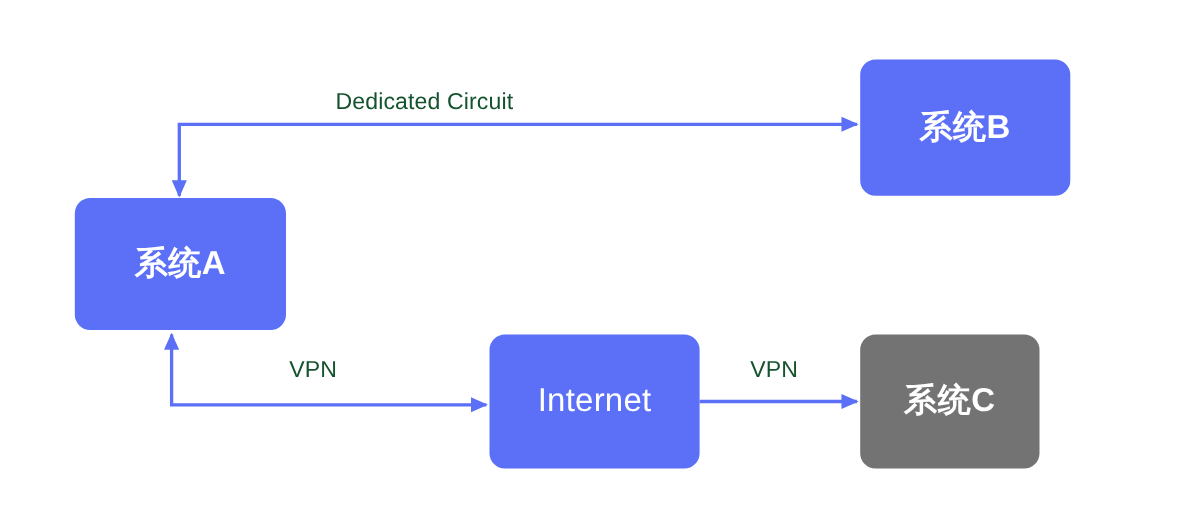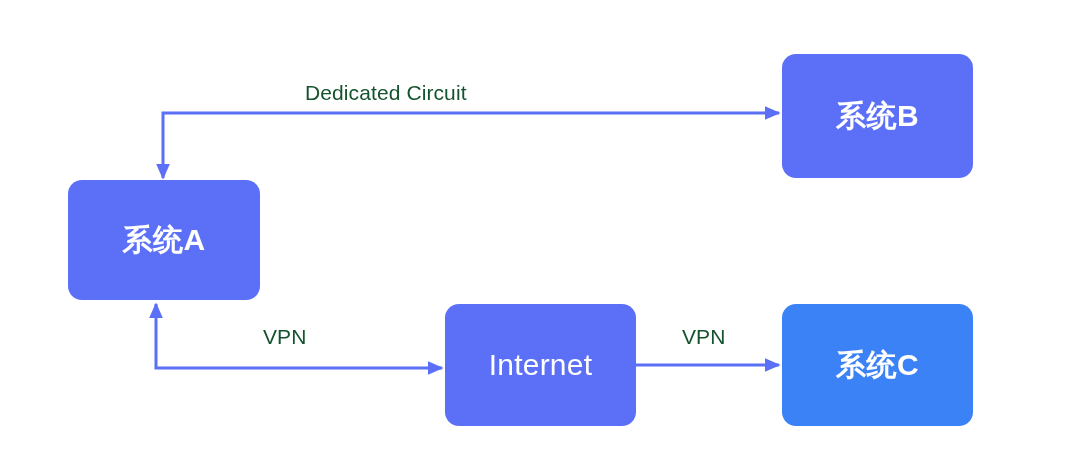--- a/index.html
+++ b/index.html
@@ -87,21 +87,21 @@
   </div>
 
   <div class="node node-cjk" style="left:68px; top:180px; width:192px; height:120px; background:#5B70F7;">
     <span class="node-label">系统A</span>
   </div>
 
   <div class="node node-latin" style="left:445px; top:304px; width:191px; height:122px; background:#5B70F7;">
     <span class="node-label">Internet</span>
   </div>
 
-  <div class="node node-cjk" style="left:782px; top:304px; width:191px; height:122px; background:#3b82f6;">
+  <div class="node node-cjk" style="left:782px; top:304px; width:163px; height:122px; background:#737373;">
     <span class="node-label">系统C</span>
   </div>
 
   <div class="edge-label" style="left:305px; top:82px;">Dedicated Circuit</div>
 
   <div class="edge-label" style="left:263px; top:326px;">VPN</div>
 
   <div class="edge-label" style="left:682px; top:326px;">VPN</div>
 
 </div>

